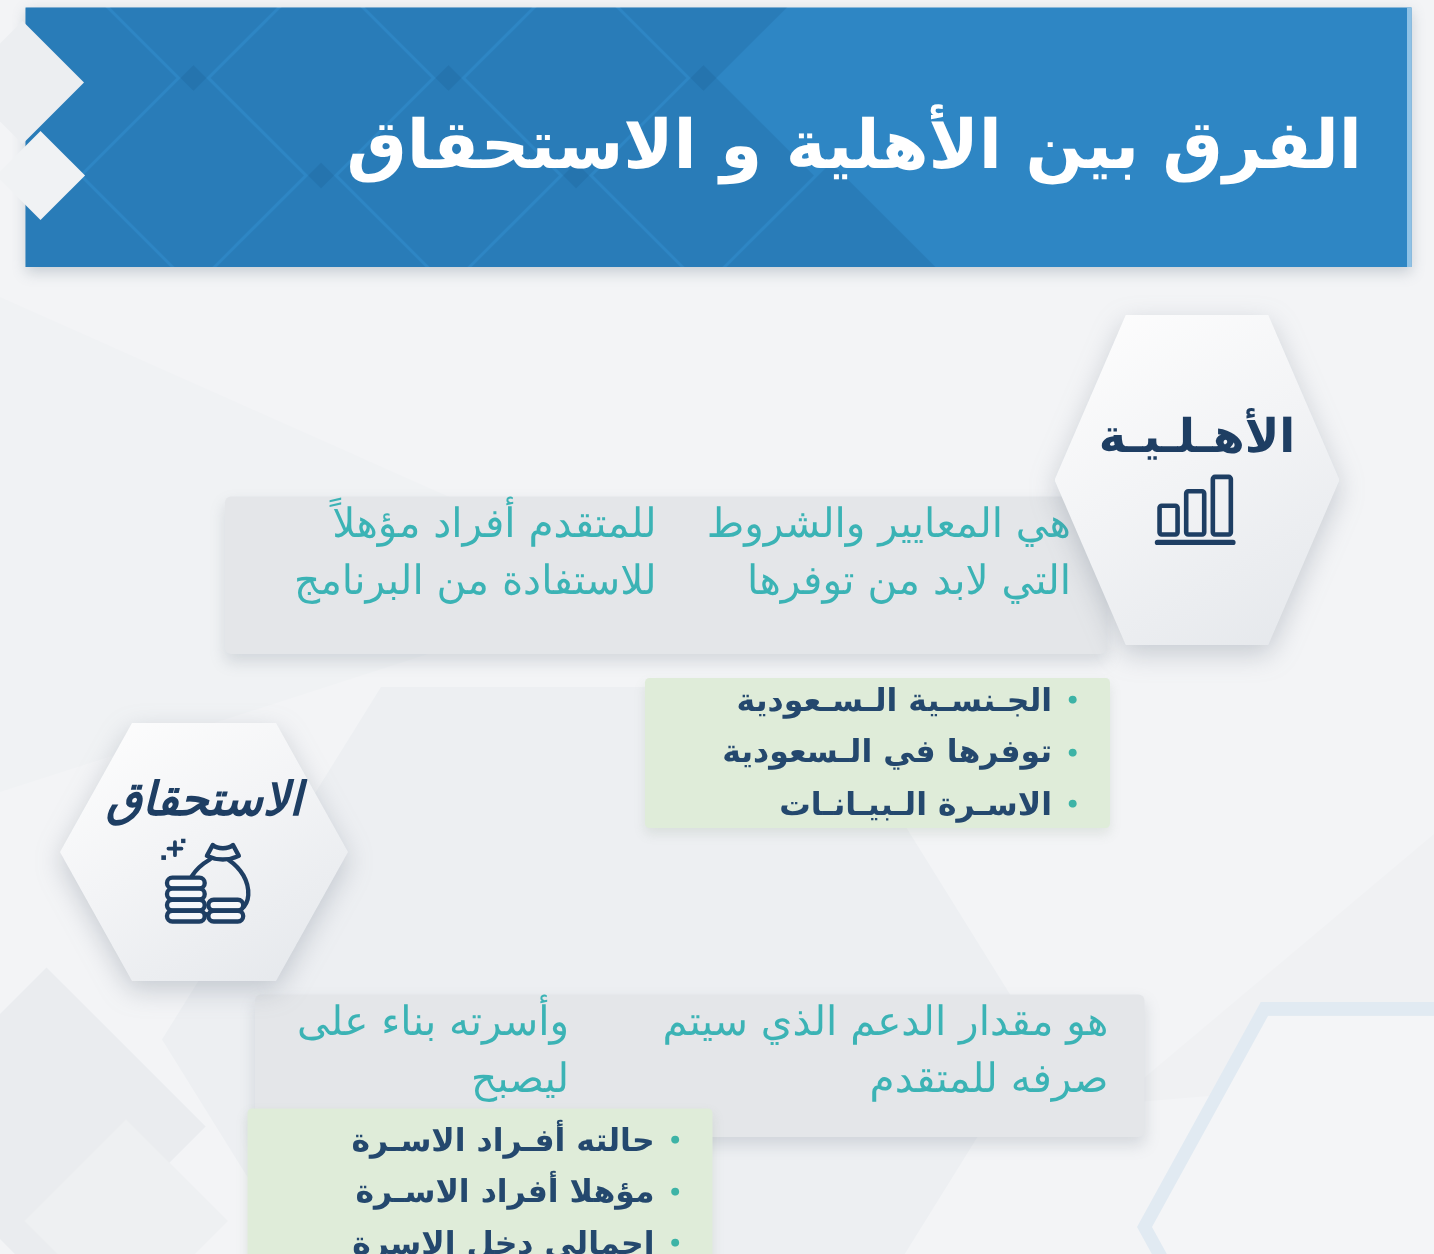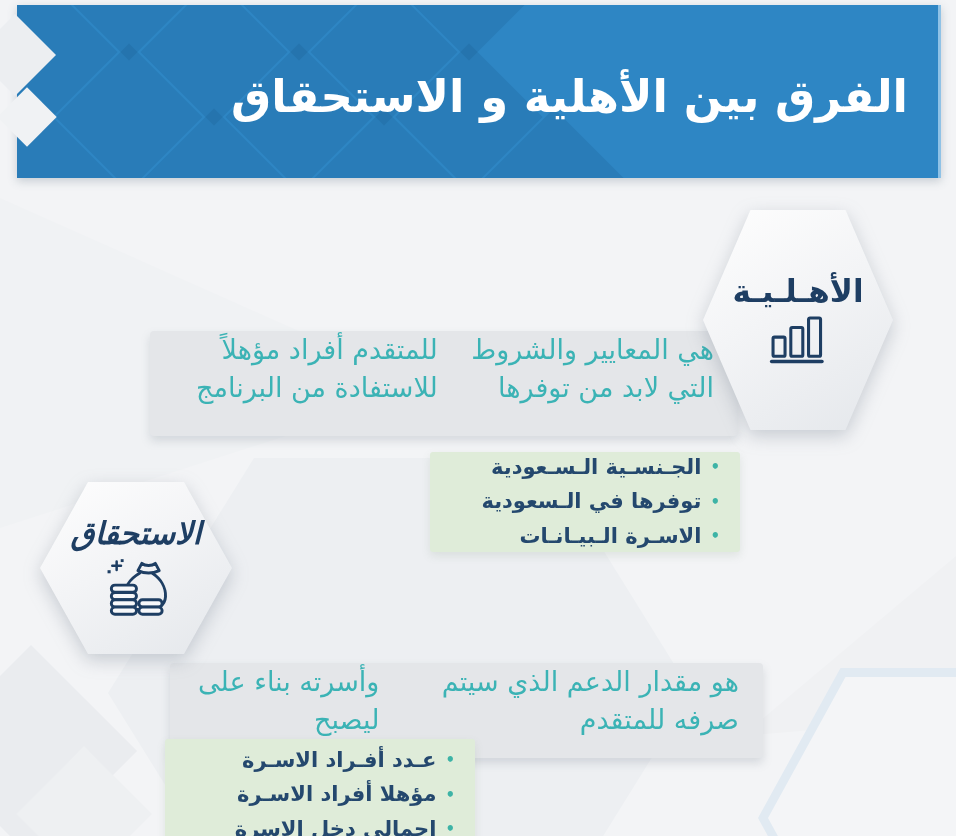--- a/index.html
+++ b/index.html
@@ -159,21 +159,21 @@
   </section>
 
   <section class="desc-box box2" dir="rtl">
     <div>هو مقدار الدعم الذي سيتم صرفه للمتقدم</div>
     <div>وأسرته بناء على ليصبح</div>
   </section>
 
   <section class="list-box green2" dir="rtl">
     <div class="list-item">
       <span class="dot">•</span>
-      <span>عـدد أفـراد الاسـرة</span>
+      <span>حالته أفـراد الاسـرة</span>
     </div>
     <div class="list-item">
       <span class="dot">•</span>
       <span>مؤهلا أفراد الاسـرة</span>
     </div>
     <div class="list-item">
       <span class="dot">•</span>
       <span>اجمالي دخل الاسرة</span>
     </div>
   </section>

